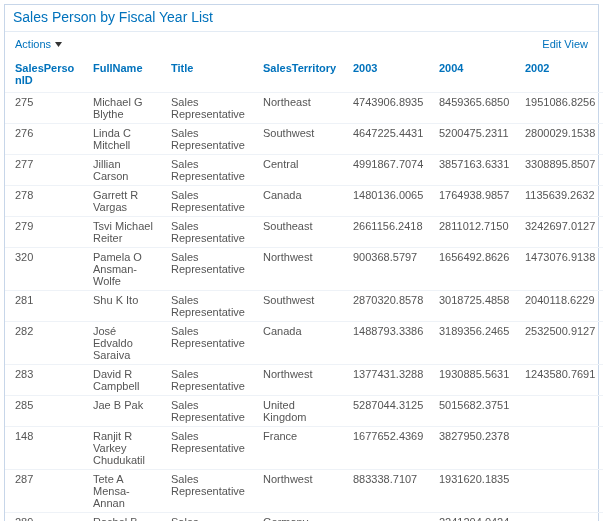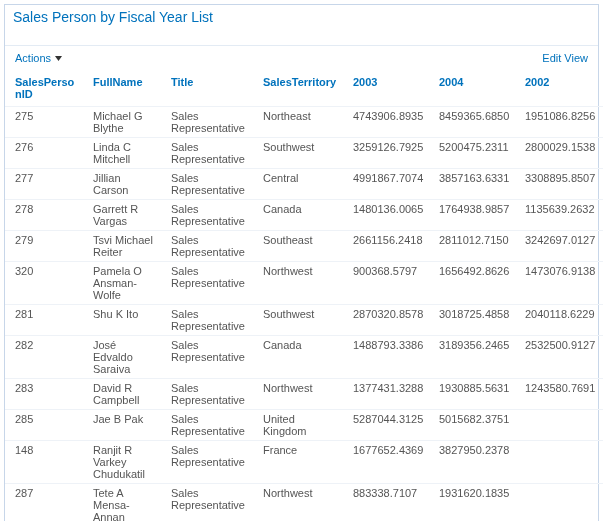--- a/index.html
+++ b/index.html
@@ -12,21 +12,21 @@
     padding: 4px;
   }
   .panel {
     border: 1px solid #c7d6e9;
     width: 595px;
   }
   .title-bar {
     color: #0072bc;
     font-size: 14px;
     font-weight: normal;
-    padding: 4px 8px 20px 8px;
+    padding: 4px 8px 6px 8px;
     border-bottom: 1px solid #e3ebf4;
   }
   .toolbar {
     display: flex;
     justify-content: space-between;
     align-items: center;
     padding: 6px 10px;
   }
   .toolbar a {
     color: #0072bc;
@@ -119,21 +119,21 @@
           <td>Northeast</td>
           <td>4743906.8935</td>
           <td>8459365.6850</td>
           <td>1951086.8256</td>
         </tr>
         <tr>
           <td class="first">276</td>
           <td>Linda C Mitchell</td>
           <td>Sales Representative</td>
           <td>Southwest</td>
-          <td>3259126.7925</td>
+          <td>4647225.4431</td>
           <td>5200475.2311</td>
           <td>2800029.1538</td>
         </tr>
         <tr>
           <td class="first">277</td>
           <td>Jillian Carson</td>
           <td>Sales Representative</td>
           <td>Central</td>
           <td>4991867.7074</td>
           <td>3857163.6331</td>

